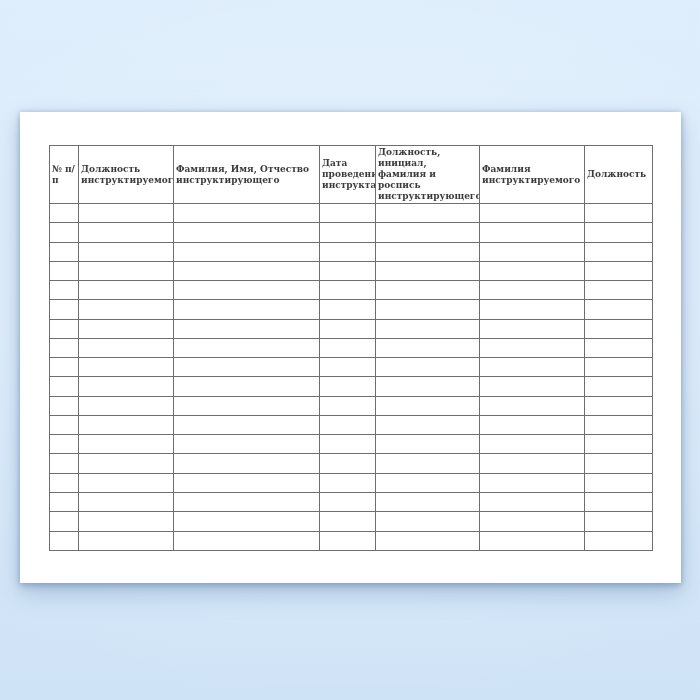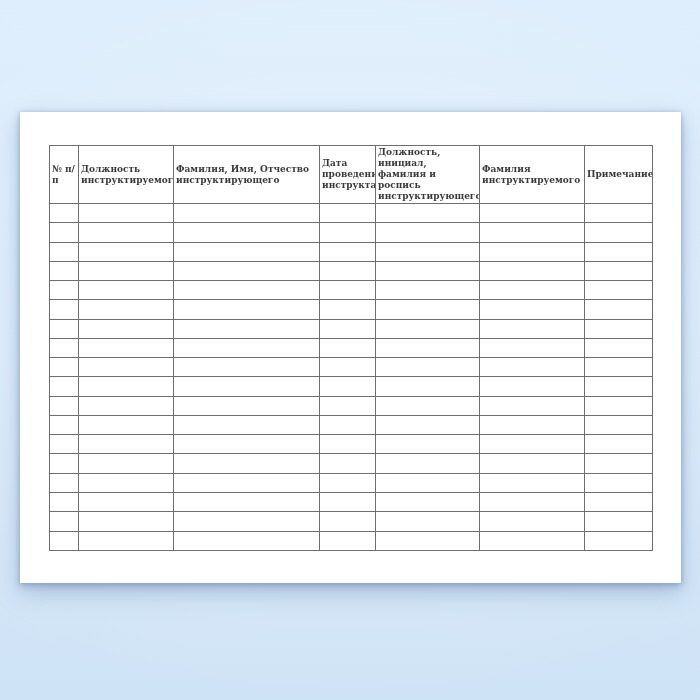--- a/index.html
+++ b/index.html
@@ -73,21 +73,21 @@
           <col class="c7">
       </colgroup>
       <thead>
         <tr>
           <th>№ п/п</th>
           <th>Должность инструктируемого</th>
           <th>Фамилия, Имя, Отчество инструктирующего</th>
           <th>Дата проведения инструктажа</th>
           <th>Должность, инициал, фамилия и роспись инструктирующего</th>
           <th>Фамилия инструктируемого</th>
-          <th>Примечание</th>
+          <th>Должность</th>
         </tr>
       </thead>
       <tbody>
           <tr>
             <td></td>
             <td></td>
             <td></td>
             <td></td>
             <td></td>
             <td></td>

